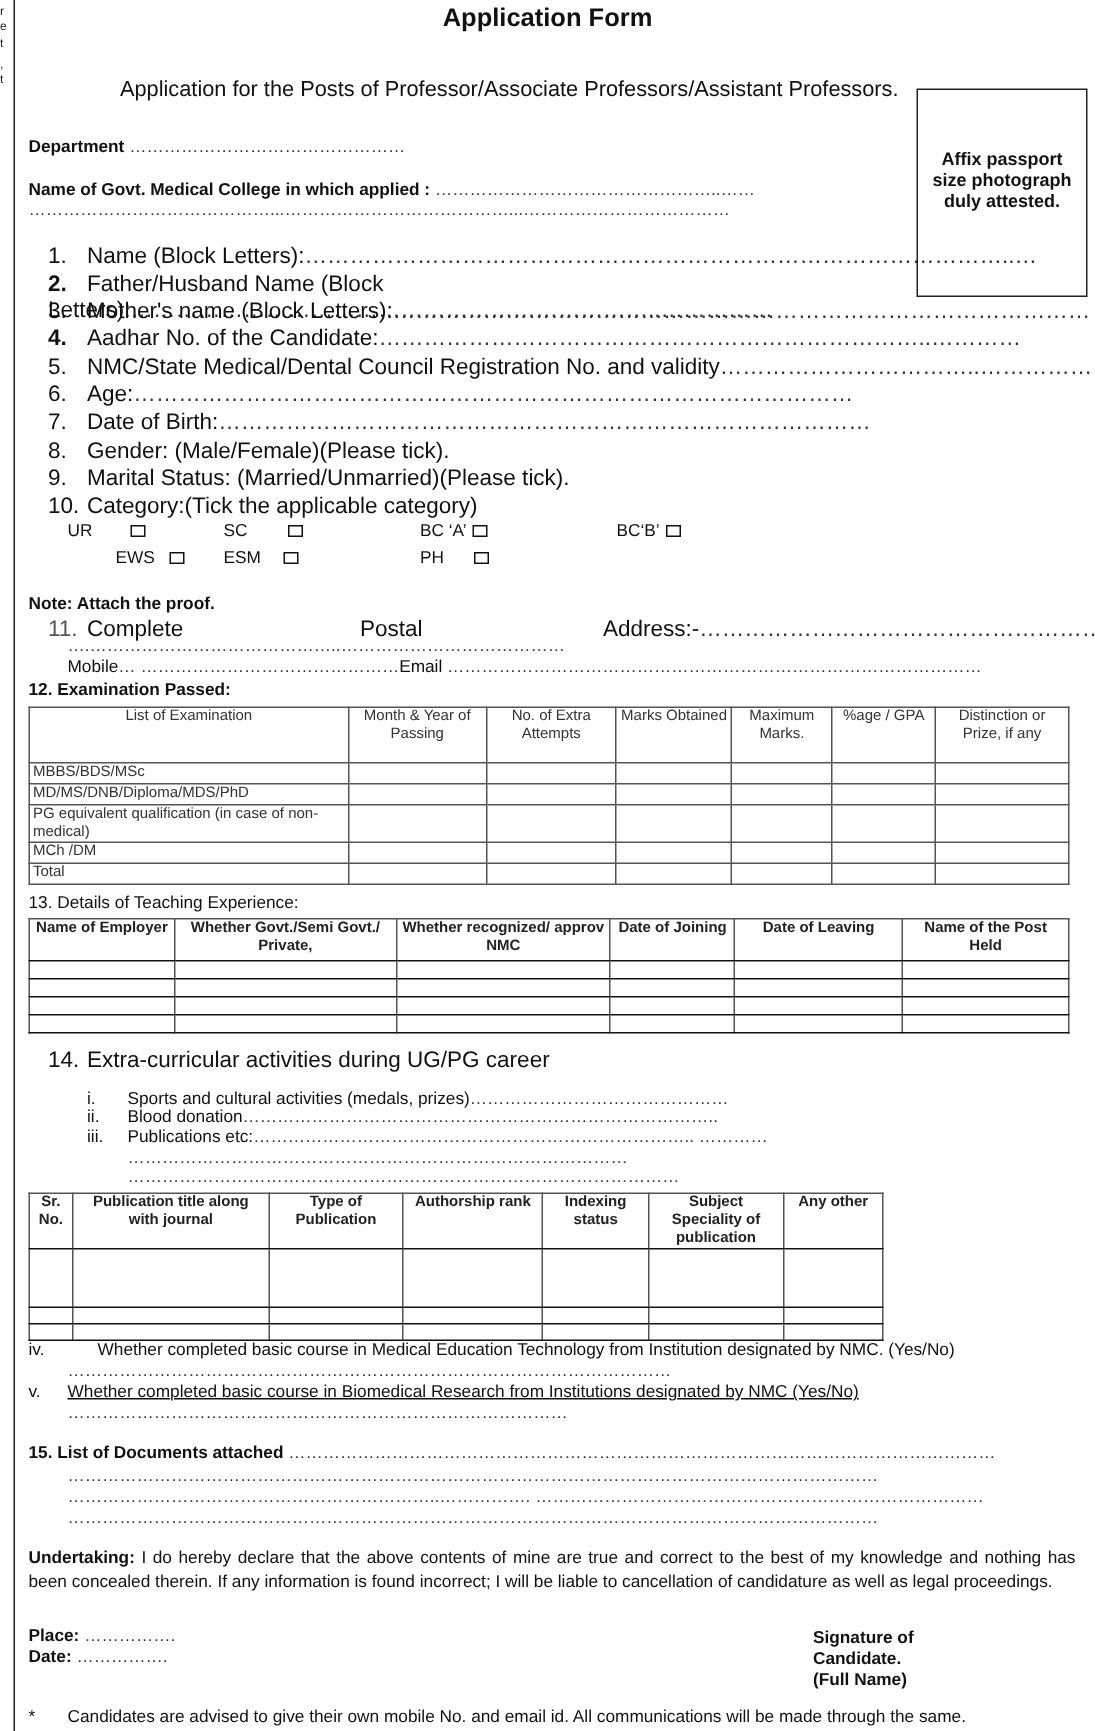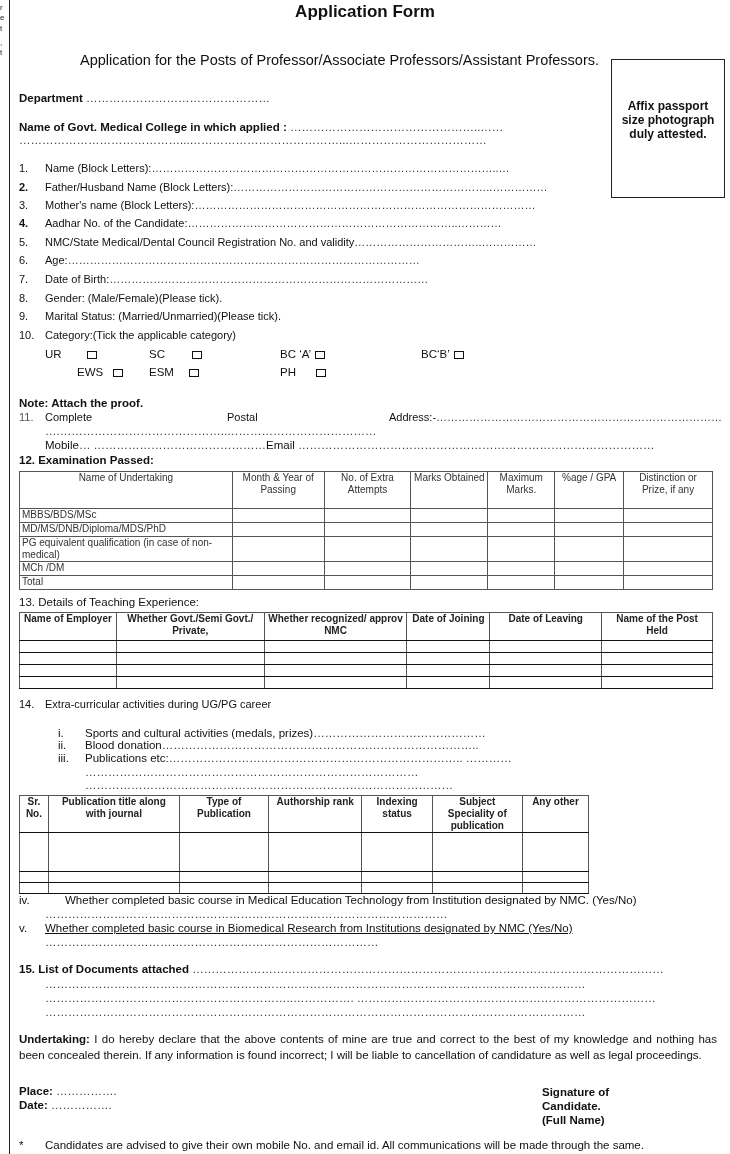--- a/index.html
+++ b/index.html
@@ -15,21 +15,21 @@
   .photo-box {
     position: absolute; left: 611px; top: 59px; width: 114px; height: 139px;
     border: 1px solid #222; background: transparent; box-sizing: border-box;
     display: flex; align-items: center; justify-content: center; text-align: center;
     font-weight: bold; font-size: 12px; line-height: 14px;
   }
   .photo-box span { display: block; width: 100px; white-space: normal; margin-top: -18px; }
   .bold { font-weight: bold; }
   .dots { letter-spacing: 0px; color: #333; }
   .num { display: inline-block; width: 26px; }
-  .line { position: absolute; left: 19px; font-size: 11px; }
+  .line { position: absolute; left: 32px; font-size: 15px; }
   .cb { display: inline-block; width: 8px; height: 6px; border: 1.3px solid #111; margin-left: 4px; vertical-align: -1px; }
   table { border-collapse: collapse; position: absolute; font-size: 10px; }
   td, th { border: 1px solid #555; padding: 0 2px; vertical-align: top; font-weight: normal; }
   .t12 { left: 19px; top: 471px; width: 694px; }
   .t12 th { text-align: center; line-height: 12px; height: 36px; color: #333; }
   .t12 td { height: 13px; line-height: 12px; color: #333; }
   .t13 { left: 19px; top: 612px; width: 694px; border: 1.5px solid #111; }
   .t13 th { text-align: center; font-weight: bold; line-height: 12px; height: 27px; color: #222; border-bottom: 1.5px solid #111; }
   .t13 td { height: 11px; border-bottom: 1.5px solid #111; }
   .t14 { left: 19px; top: 795px; width: 570px; border: 1.5px solid #111; }
@@ -73,21 +73,21 @@
 <div class="line" style="top:236px"><span class="num">5.</span><span>NMC/State Medical/Dental Council Registration No. and validity</span><span class="dots">……………………………..……………</span></div>
 <div class="line" style="top:254px"><span class="num">6.</span><span>Age:</span><span class="dots">……………………………………………………………………………………</span></div>
 <div class="line" style="top:273px"><span class="num">7.</span><span>Date of Birth:</span><span class="dots">……………………………………………………………………………</span></div>
 <div class="line" style="top:292px"><span class="num">8.</span><span>Gender: (Male/Female)(Please tick).</span></div>
 <div class="line" style="top:310px"><span class="num">9.</span><span>Marital Status: (Married/Unmarried)(Please tick).</span></div>
 
 <div class="line" style="top:329px"><span class="num">10.</span><span>Category:(Tick the applicable category)</span></div>
 <div class="abs" style="left:45px;top:348px;"><span>UR</span><span class="cb" style="margin-left:25px"></span></div>
 <div class="abs" style="left:149px;top:348px;"><span>SC</span><span class="cb" style="margin-left:27px"></span></div>
 <div class="abs" style="left:280px;top:348px;"><span>BC ‘A’</span><span class="cb"></span></div>
-<div class="abs" style="left:421px;top:348px;"><span>BC‘B’</span><span class="cb"></span></div>
+<div class="abs" style="left:411px;top:348px;"><span>BC‘B’</span><span class="cb"></span></div>
 <div class="abs" style="left:45px;top:366px;margin-left:32px;"><span>EWS</span><span class="cb" style="margin-left:10px"></span></div>
 <div class="abs" style="left:149px;top:366px;"><span>ESM</span><span class="cb" style="margin-left:15px"></span></div>
 <div class="abs" style="left:280px;top:366px;"><span>PH</span><span class="cb" style="margin-left:20px"></span></div>
 
 <div class="abs bold" style="left:19px;top:397px;">Note: Attach the proof.</div>
 <div class="line" style="top:411px;width:706px;">
   <span class="num" style="color:#555">11.</span><span>Complete</span>
   <span style="position:absolute;left:208px;">Postal</span>
   <span style="position:absolute;left:370px;"><span>Address:-</span><span class="dots">……………………………………………………………………</span></span>
 </div>
@@ -103,21 +103,21 @@
       <col style="width:213px">
       <col style="width:92px">
       <col style="width:87px">
       <col style="width:77px">
       <col style="width:67px">
       <col style="width:69px">
       <col style="width:89px">
     </colgroup>
   <tbody>
       <tr>
-    <th>Name of Undertaking</th>
+    <th>List of Examination</th>
     <th>Month &amp; Year of Passing</th>
     <th>No. of Extra Attempts</th>
     <th>Marks Obtained</th>
     <th>Maximum Marks.</th>
     <th>%age / GPA</th>
     <th>Distinction or Prize, if any</th>
   </tr>
   <tr>
         <td>MBBS/BDS/MSc</td>
         <td></td>

